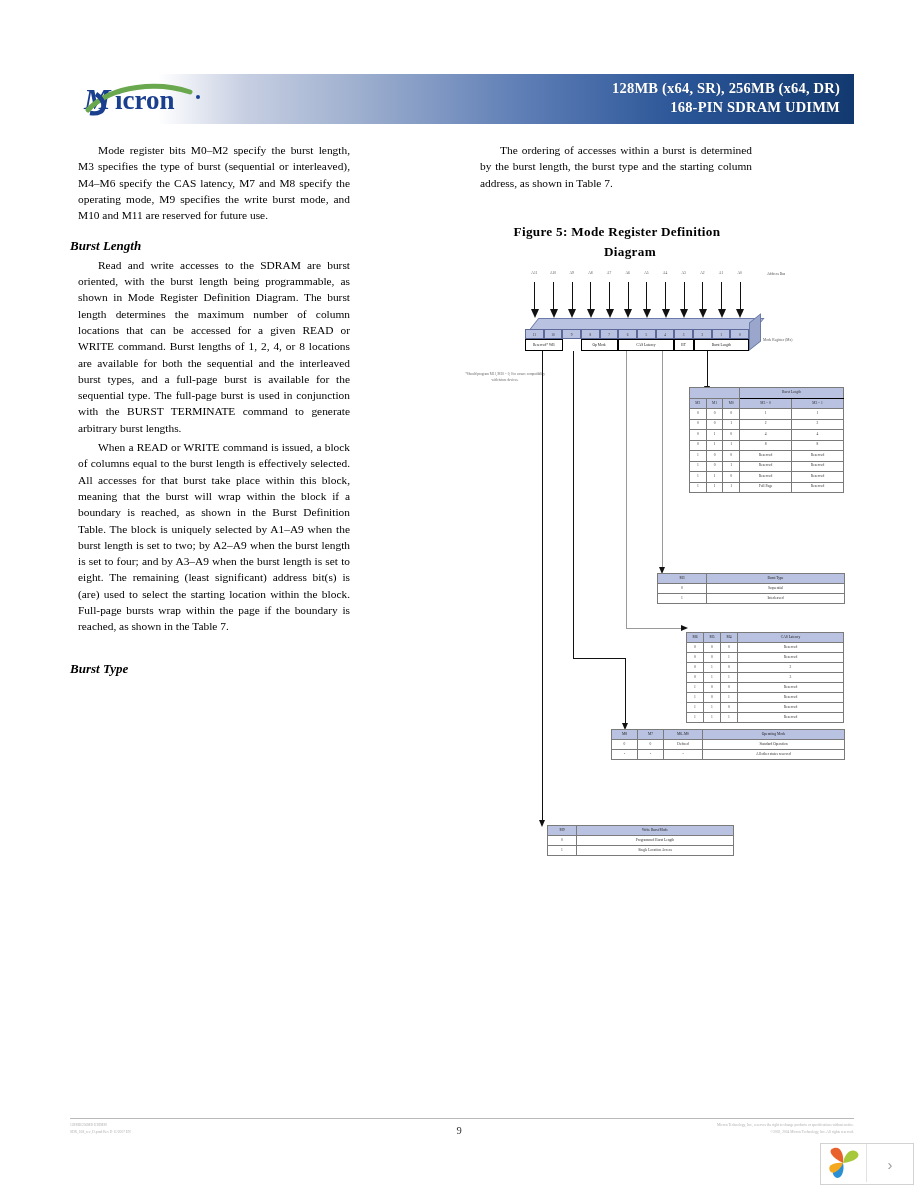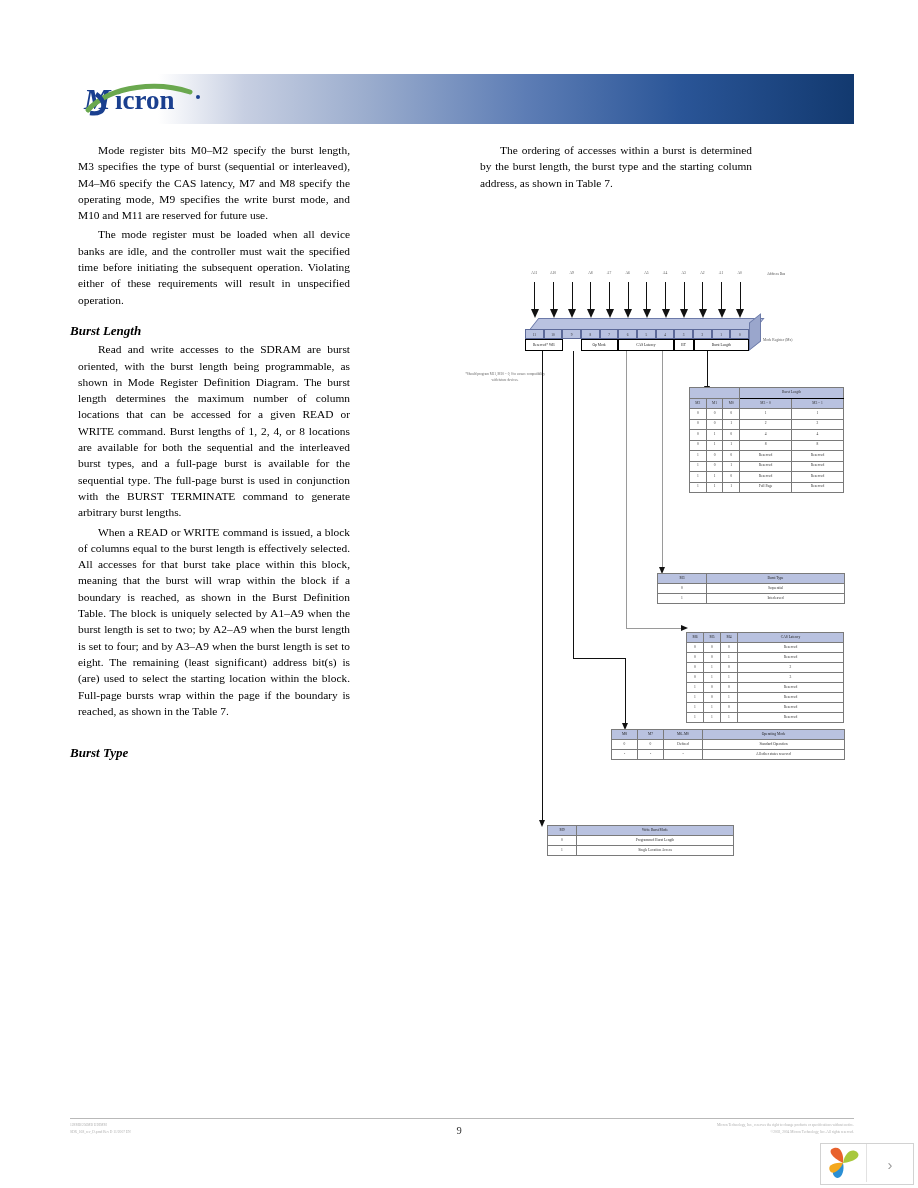--- a/index.html
+++ b/index.html
@@ -126,37 +126,44 @@
   <div class="banner">
     <div class="logo">
       <svg width="200" height="38" viewBox="0 0 200 38" xmlns="http://www.w3.org/2000/svg">
         <text x="2" y="29" font-family="Liberation Serif, serif" font-size="30" font-style="italic" font-weight="bold" fill="#1a3f8f">M</text>
         <text x="33" y="29" font-family="Liberation Serif, serif" font-size="27" font-weight="bold" fill="#1a3f8f">icron</text>
         <circle cx="116" cy="17" r="2" fill="#1a3f8f"></circle>
         <path d="M6 30 C 30 4, 78 2, 108 12" stroke="#6aa84f" stroke-width="5" fill="none" stroke-linecap="round"></path>
         <path d="M8 33 C 26 36, 24 20, 14 14" stroke="#1a3f8f" stroke-width="4.5" fill="none"></path>
       </svg>
     </div>
+    <div class="banner-title">
+      <div>128MB (x64, SR), 256MB (x64, DR)</div>
+      <div>168-PIN SDRAM UDIMM</div>
+    </div>
   </div>
 
   <div class="col col-left">
     <p>Mode register bits M0–M2 specify the burst length, M3 specifies the type of burst (sequential or interleaved), M4–M6 specify the CAS latency, M7 and M8 specify the operating mode, M9 specifies the write burst mode, and M10 and M11 are reserved for future use.</p>
-    <p class="gap">The mode register must be loaded when all device banks are idle, and the controller must wait the specified time before initiating the subsequent operation. Violating either of these requirements will result in unspecified operation.</p>
 
     <h3 class="sec">Burst Length</h3>
     <p>Read and write accesses to the SDRAM are burst oriented, with the burst length being programmable, as shown in Mode Register Definition Diagram. The burst length determines the maximum number of column locations that can be accessed for a given READ or WRITE command. Burst lengths of 1, 2, 4, or 8 locations are available for both the sequential and the interleaved burst types, and a full-page burst is available for the sequential type. The full-page burst is used in conjunction with the BURST TERMINATE command to generate arbitrary burst lengths.</p>
     <p class="gap">When a READ or WRITE command is issued, a block of columns equal to the burst length is effectively selected. All accesses for that burst take place within this block, meaning that the burst will wrap within the block if a boundary is reached, as shown in the Burst Definition Table. The block is uniquely selected by A1–A9 when the burst length is set to two; by A2–A9 when the burst length is set to four; and by A3–A9 when the burst length is set to eight. The remaining (least significant) address bit(s) is (are) used to select the starting location within the block. Full-page bursts wrap within the page if the boundary is reached, as shown in the Table 7.</p>
 
     <h3 class="sec" style="margin-top:26px">Burst Type</h3>
   </div>
 
   <div class="col col-right">
     <p>The ordering of accesses within a burst is determined by the burst length, the burst type and the starting column address, as shown in Table 7.</p>
   </div>
 
+  <div class="fig-cap">
+    <span>Figure 5:  Mode Register Definition</span>
+    <span class="l2">Diagram</span>
+  </div>
 
   <div class="figure">
 
     <div id="addr-labels">
         <div class="addr-lbl" style="left: 70.3333px; top: 3px;">A11</div>
         <div class="addr-lbl" style="left: 89px; top: 3px;">A10</div>
         <div class="addr-lbl" style="left: 107.667px; top: 3px;">A9</div>
         <div class="addr-lbl" style="left: 126.333px; top: 3px;">A8</div>
         <div class="addr-lbl" style="left: 145px; top: 3px;">A7</div>
         <div class="addr-lbl" style="left: 163.667px; top: 3px;">A6</div>

